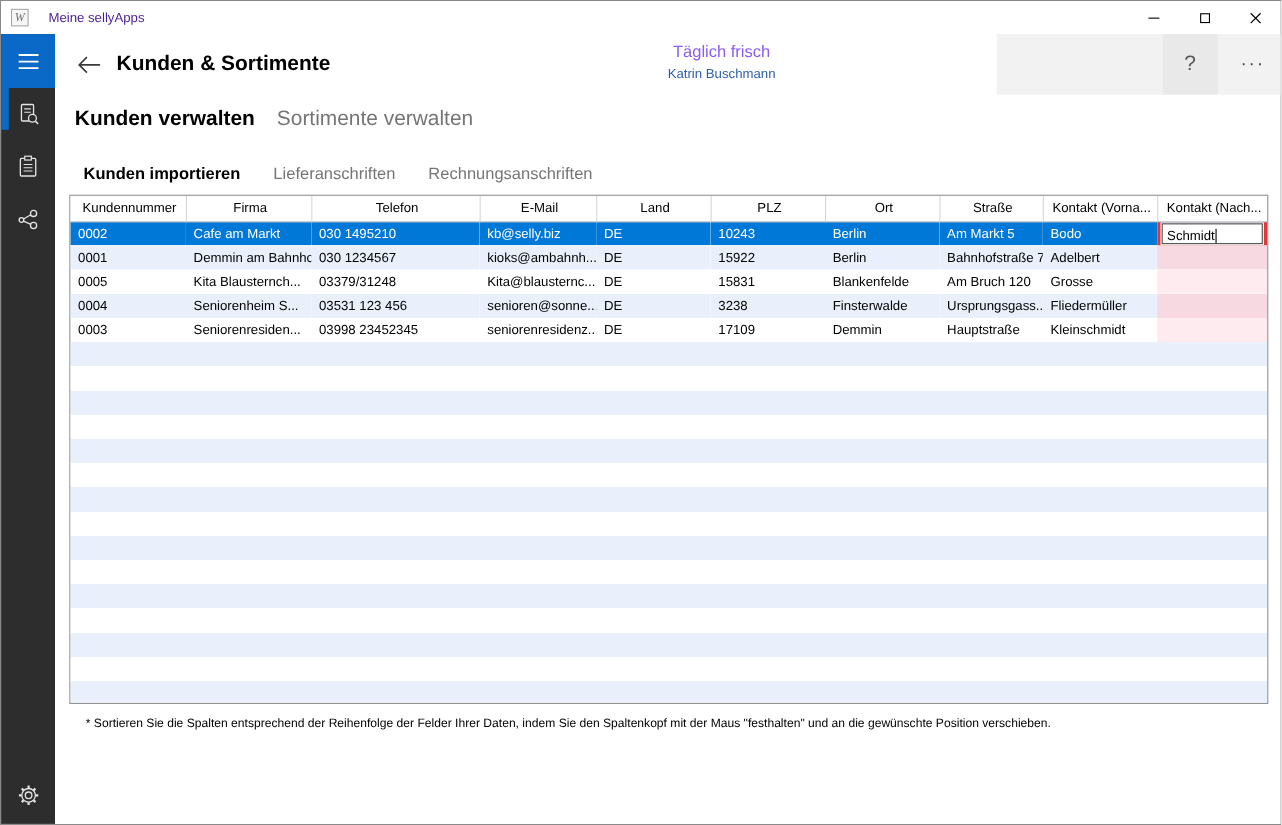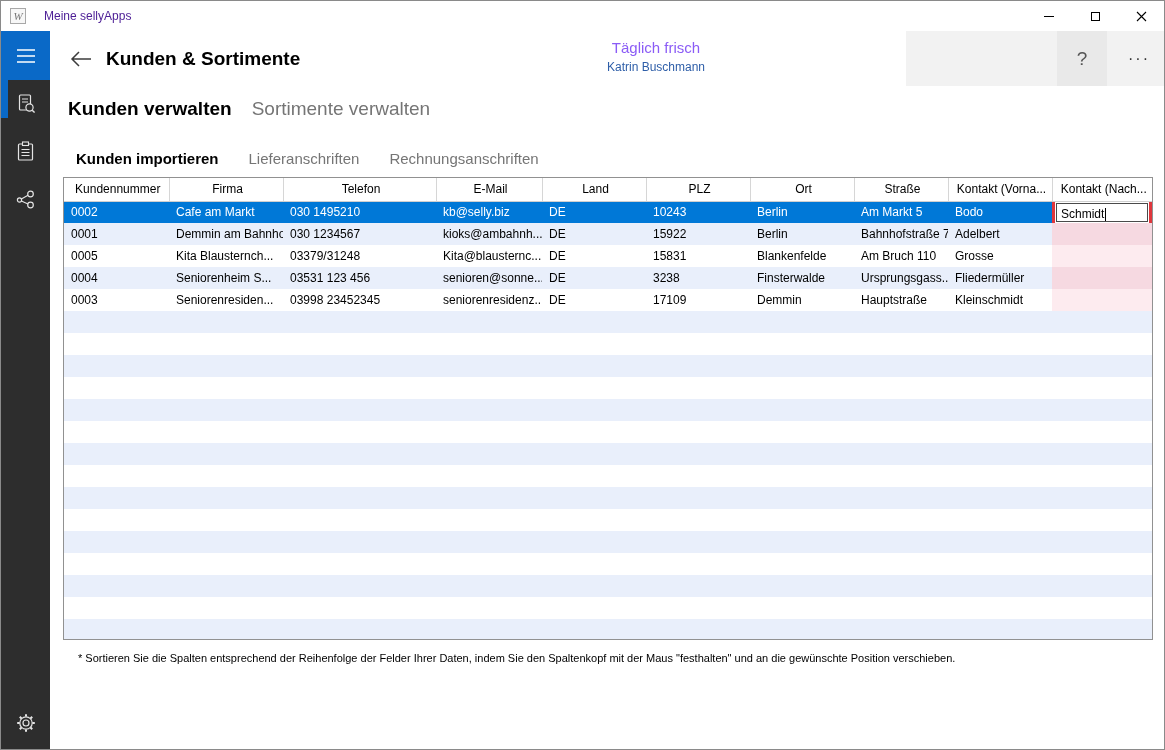--- a/index.html
+++ b/index.html
@@ -232,21 +232,21 @@
                 <td class="conf-d"></td>
               </tr>
               <tr>
                 <td>0005</td>
                 <td>Kita Blausternch...</td>
                 <td>03379/31248</td>
                 <td>Kita@blausternc...</td>
                 <td>DE</td>
                 <td>15831</td>
                 <td>Blankenfelde</td>
-                <td>Am Bruch 110</td>
+                <td>Am Bruch 120</td>
                 <td>Grosse</td>
                 <td class="conf-l"></td>
               </tr>
               <tr class="alt">
                 <td>0004</td>
                 <td>Seniorenheim S...</td>
                 <td>03531 123 456</td>
                 <td>senioren@sonne...</td>
                 <td>DE</td>
                 <td>3238</td>

